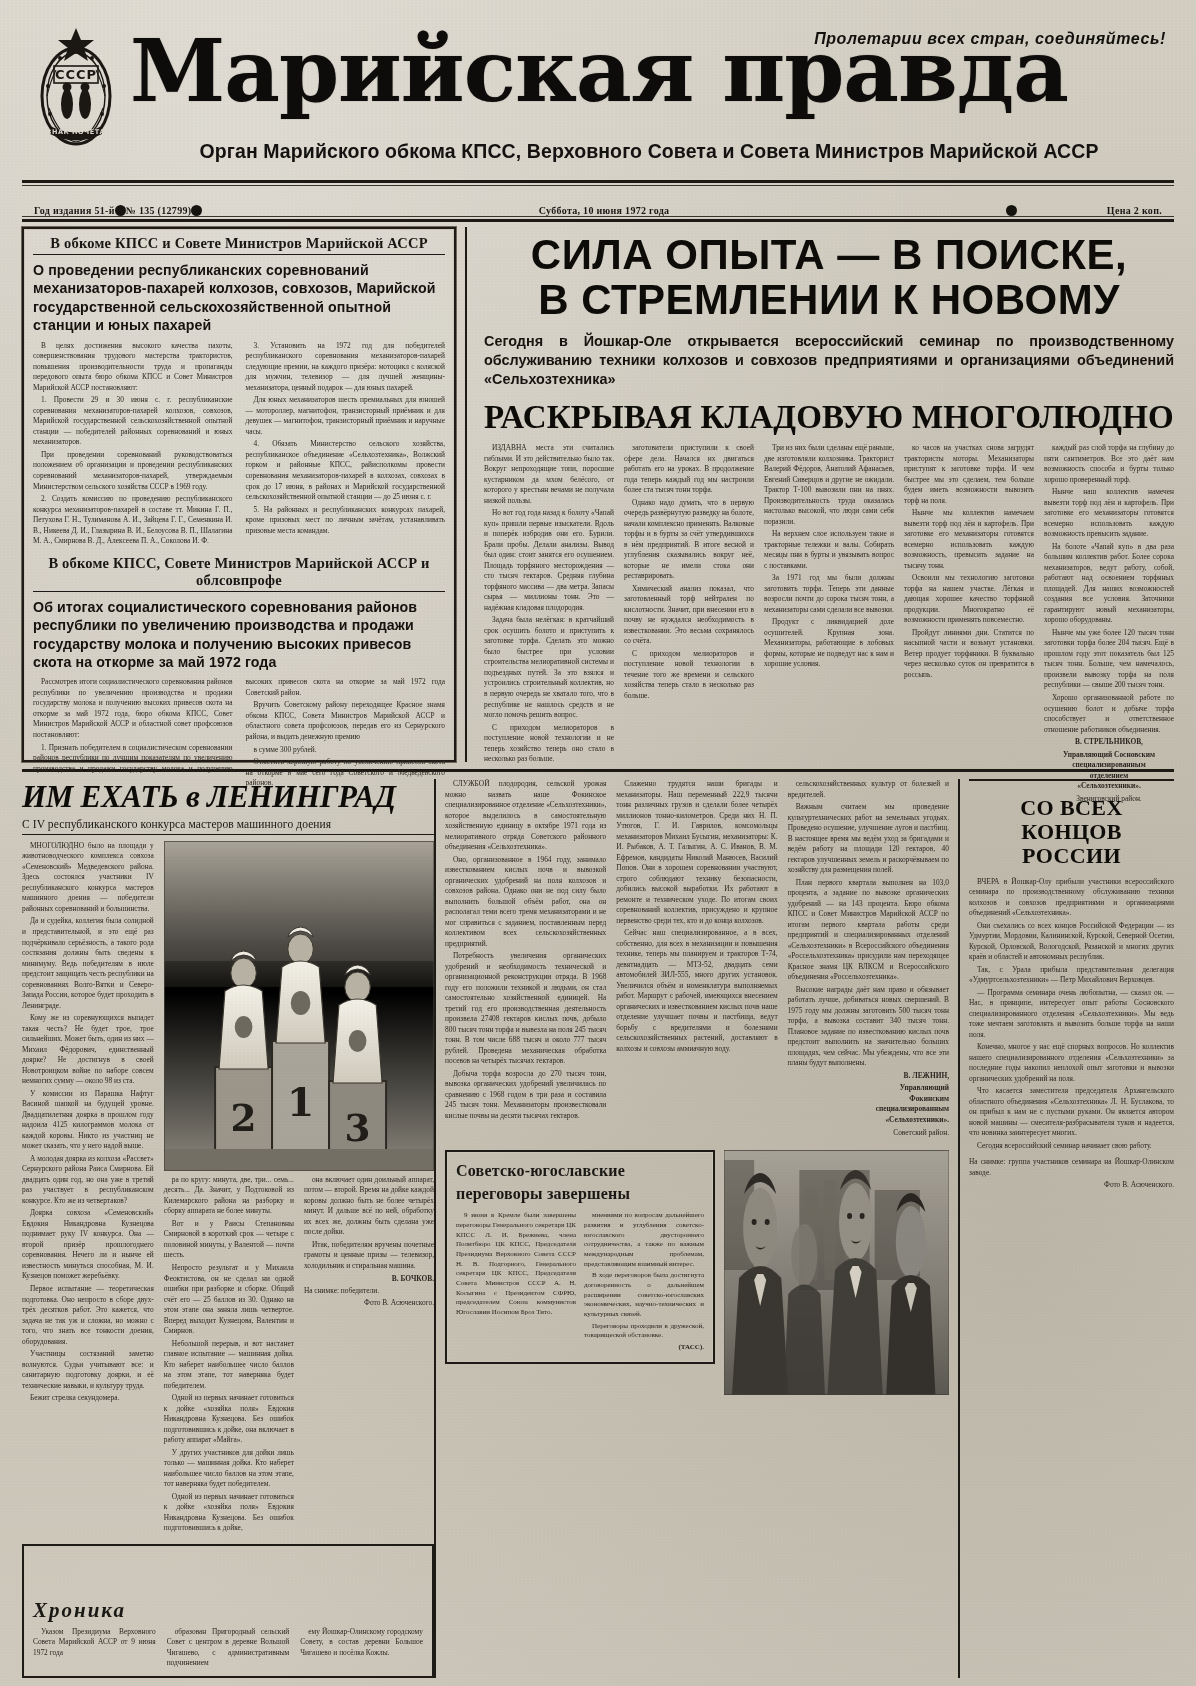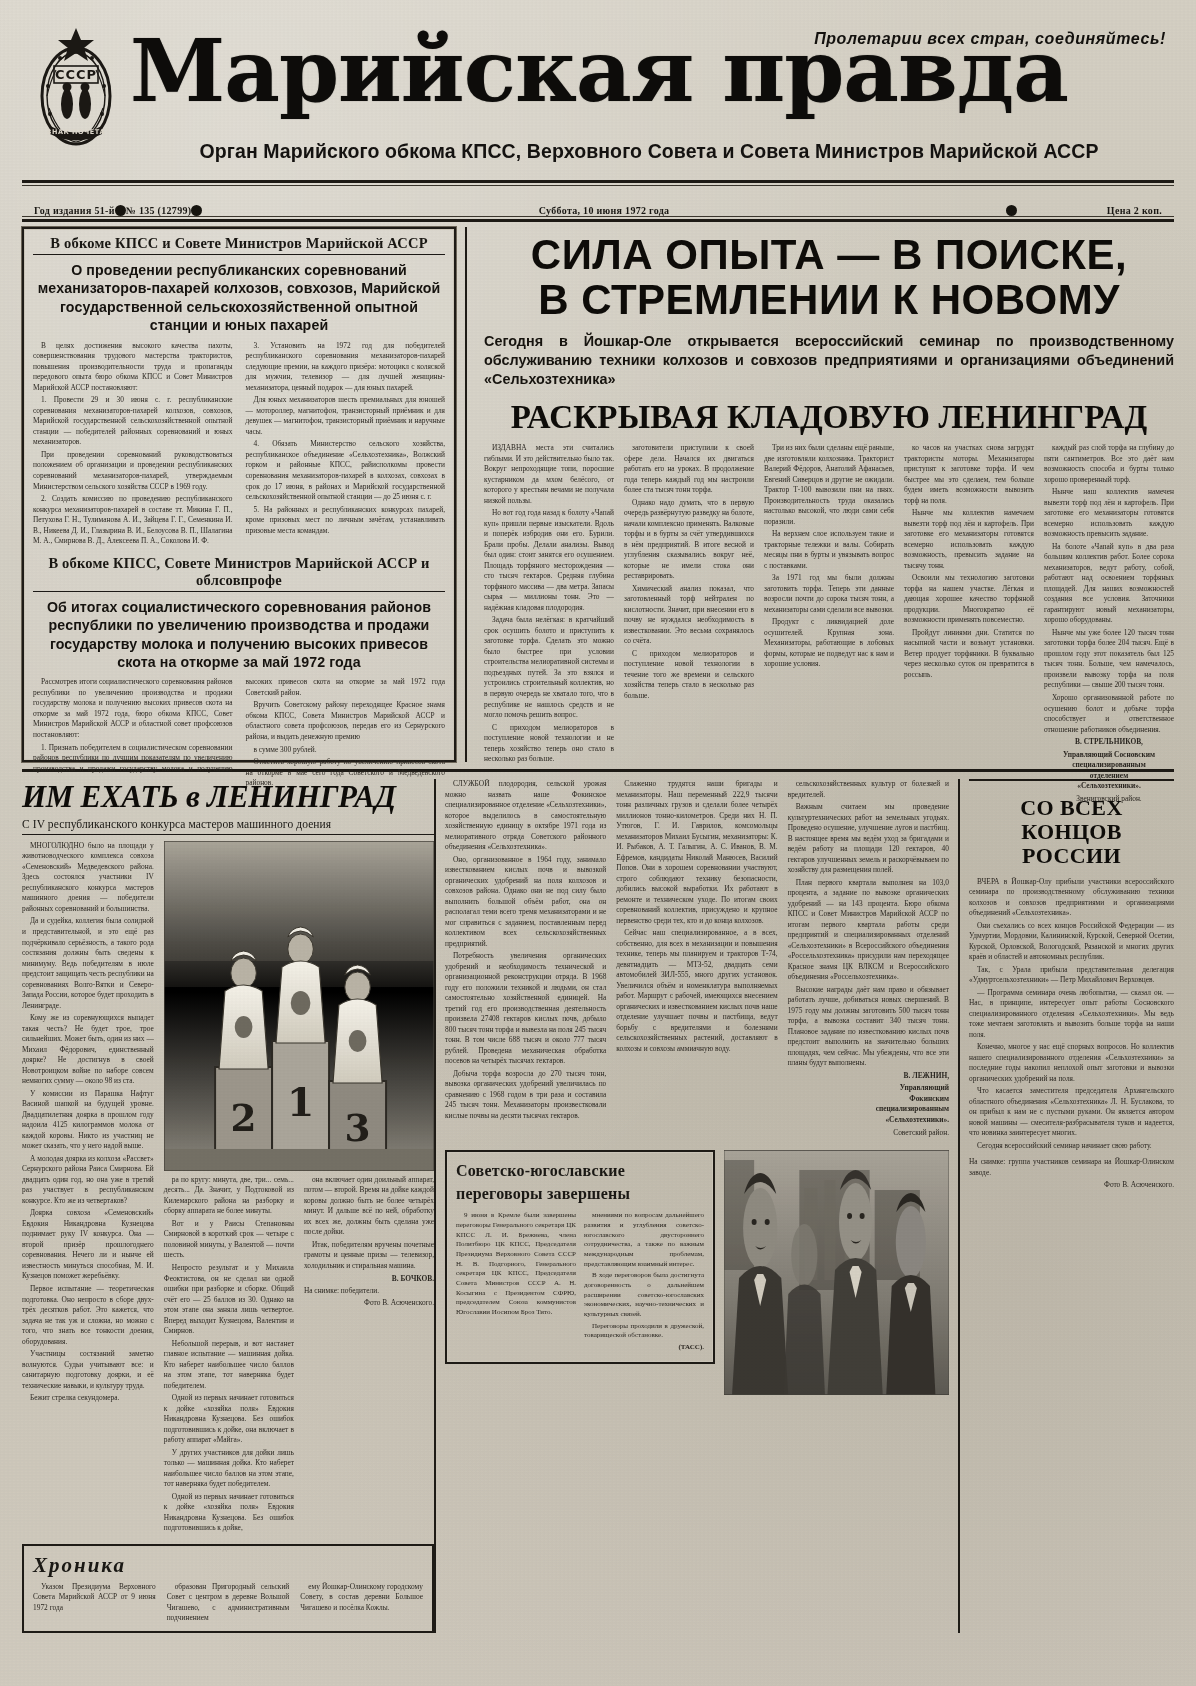--- a/index.html
+++ b/index.html
@@ -104,21 +104,21 @@
     text-align:center;
     font-family:"Liberation Serif", serif;
     font-size:14.5px;font-weight:bold;
     border-bottom:1.6px solid #1c1916;
     padding-bottom:2px;margin-bottom:6px;
     letter-spacing:.2px;
   }
   .decree-title{
     font-family:"Liberation Sans", sans-serif;
     font-weight:bold;font-size:14.2px;line-height:1.30;
-    text-align:center;margin-bottom:6px;letter-spacing:.1px;
+    text-align:left;margin-bottom:6px;letter-spacing:.1px;
     color:#16130f;
   }
   .two-col{column-count:2;column-gap:13px;}
   .three-col{column-count:3;column-gap:11px;}
 
   .headline-1{
     font-family:"Liberation Sans", sans-serif;
     font-weight:bold;
     font-size:42px;line-height:1.06;
     letter-spacing:.5px;
@@ -190,20 +190,21 @@
   .box-title{
     font-family:"Liberation Serif", serif;
     font-weight:bold;font-size:16px;line-height:1.45;
     margin-bottom:6px;letter-spacing:.2px;
   }
   .chron-title{
     font-family:"Liberation Serif", serif;
     font-weight:bold;font-style:italic;
     font-size:21px;letter-spacing:2px;
     margin-bottom:4px;
+    margin-top:45px;
   }
   .cap{
     font-size:7.4px;line-height:1.4;margin-top:3px;
   }
 </style>
 </head>
 <body>
 
 <div class="page">
 <div class="inner">
@@ -297,21 +298,21 @@
         <p>Отметить хорошую работу по увеличению привесов скота на откорме в мае сего года Советского и Медведевского районов.</p>
       </div>
     </div>
 
     <div class="vline"></div>
 
     <div class="rightzone">
       <div class="headline-1" style="white-space:pre-line">СИЛА ОПЫТА — В ПОИСКЕ,
 В СТРЕМЛЕНИИ К НОВОМУ</div>
       <div class="lede">Сегодня в Йошкар-Оле открывается всероссийский семинар по производственному обслуживанию техники колхозов и совхозов предприятиями и организациями объединений «Сельхозтехника»</div>
-      <div class="headline-2">РАСКРЫВАЯ КЛАДОВУЮ ЛЕНИНГРАД</div>
+      <div class="headline-2">РАСКРЫВАЯ КЛАДОВУЮ МНОГОЛЮДНО</div>
 
       <div style="display:flex;gap:10px;">
         <div class="body-col" style="flex:1">
           <p>ИЗДАВНА места эти считались гиблыми. И это действительно было так. Вокруг непроходящие топи, поросшие кустарником да мхом белёсого, от которого у крестьян вечами не получала низкой пользы.</p>
           <p>Но вот год года назад к болоту «Чапай куп» пришли первые изыскатели. Вдоль и поперёк избродив они его. Бурили. Брали пробы. Делали анализы. Вывод был один: стоит занятся его осушением. Площадь торфяного месторождения — сто тысяч гектаров. Средняя глубина торфяного массива — два метра. Запасы сырья — миллионы тонн. Это — надёжная кладовая плодородия.</p>
           <p>Задача была нелёгкая: в кратчайший срок осушить болото и приступить к заготовке торфа. Сделать это можно было быстрее при условии строительства мелиоративной системы и подъездных путей. За это взялся и устроились строительный коллектив, но в первую очередь не хватало того, что в республике не нашлось средств и не могло помочь решить вопрос.</p>
           <p>С приходом мелиораторов в поступление новой технологии и не теперь хозяйство теперь оно стало в несколько раз больше.</p>
         </div>
         <div class="body-col" style="flex:1">
           <p>заготовители приступили к своей сфере дела. Начался их двигаться работать его на уроках. В продолжение года теперь каждый год мы настроили более ста тысяч тонн торфа.</p>

